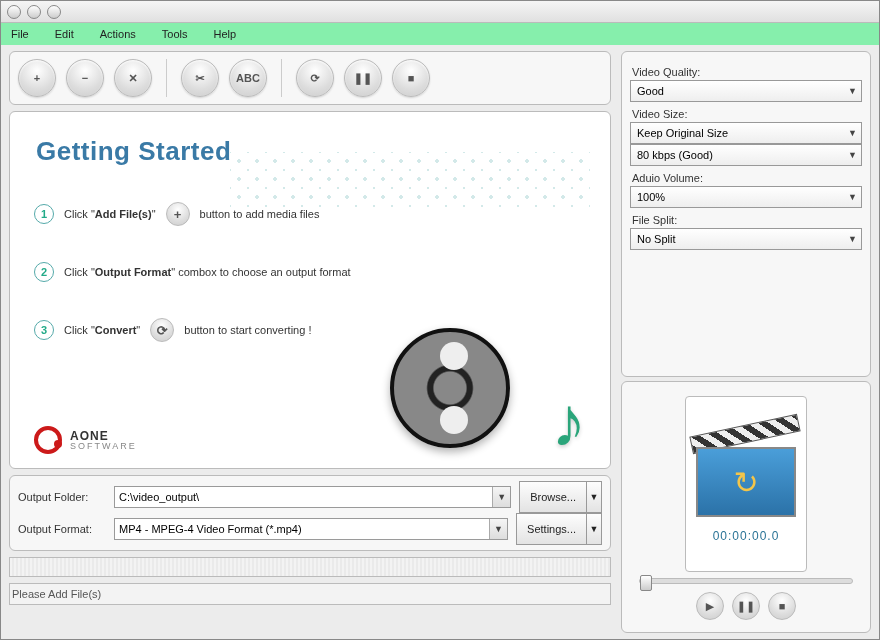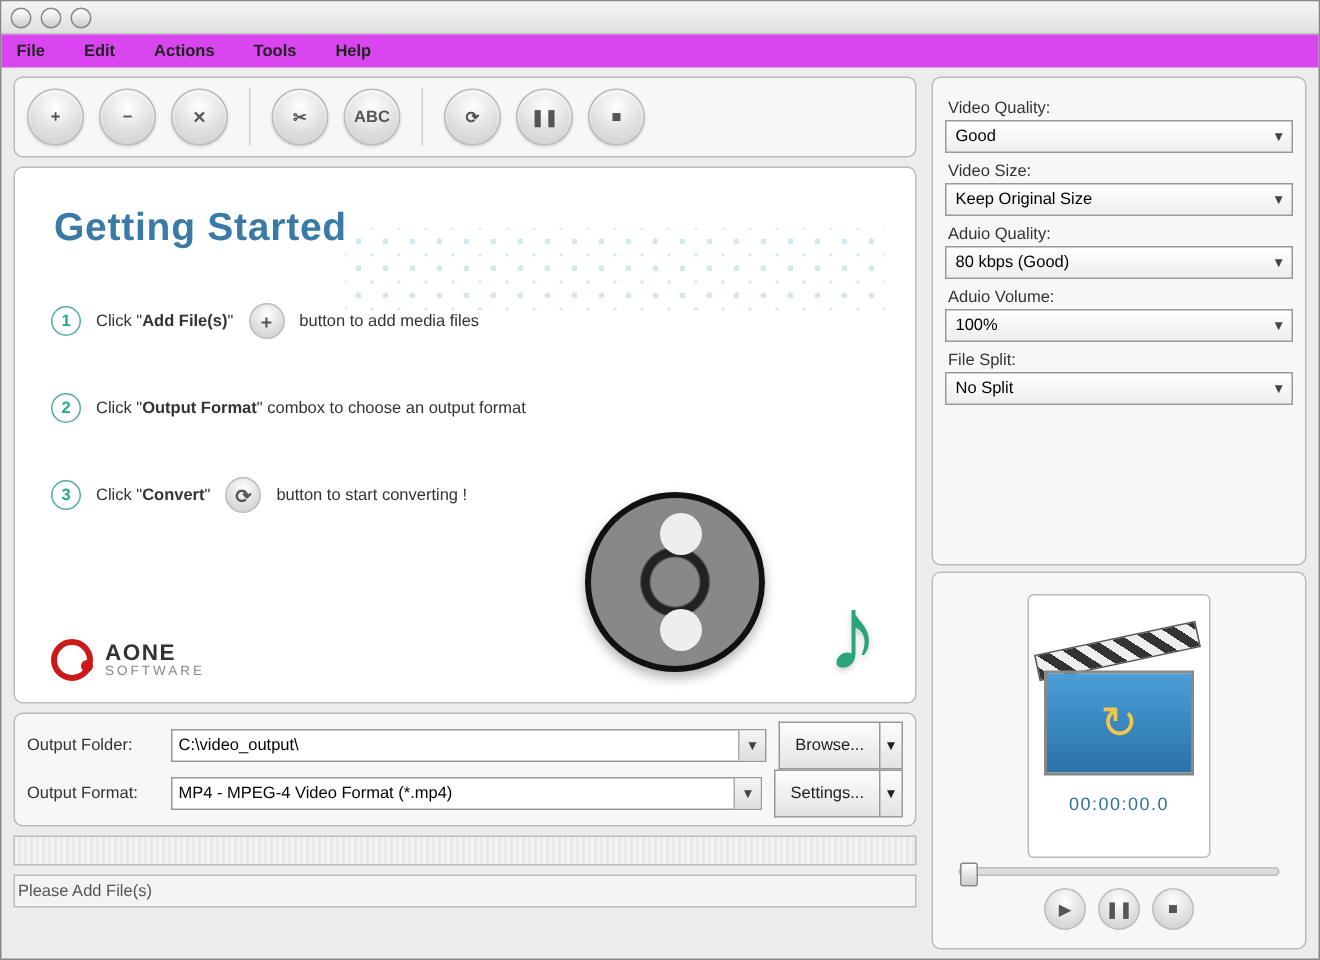--- a/index.html
+++ b/index.html
@@ -2,40 +2,40 @@
 <html><head>
 <meta charset="utf-8">
 <style>
   * { box-sizing: border-box; margin: 0; padding: 0; font-family: Tahoma, Arial, sans-serif; font-size: 11px; }
   body { background: #ececec; width: 880px; height: 640px; overflow: hidden; }
   .window { width: 880px; height: 640px; background: #ececec; border: 1px solid #888; }
   .titlebar { height: 22px; background: linear-gradient(#f5f5f5,#e0e0e0); border-bottom: 1px solid #bbb; display: flex; align-items: center; padding: 0 6px; font-size: 12px; color: #333; }
   .titlebar-title { flex: 1; font-weight: bold; }
   .titlebar-btns { display: flex; gap: 6px; }
   .tbtn { width: 14px; height: 14px; border: 1px solid #888; border-radius: 50%; background: linear-gradient(#fff,#ccc); }
-  .menubar { height: 22px; background: #d946ef; display: flex; align-items: center; padding: 0 10px; gap: 26px; color: #222; font-weight: bold; }
+  .menubar { height: 22px; background: #86efac; display: flex; align-items: center; padding: 0 10px; gap: 26px; color: #222; }
   .menubar span { cursor: default; }
   .body { display: flex; height: calc(100% - 44px); }
   .left { width: 616px; padding: 6px 6px 6px 8px; display: flex; flex-direction: column; gap: 6px; }
   .right { flex: 1; padding: 6px 8px 6px 4px; display: flex; flex-direction: column; gap: 4px; }
   .panel { background: #f7f7f7; border: 1px solid #bbb; border-radius: 6px; padding: 8px; }
   .toolbar { display: flex; align-items: center; gap: 10px; height: 54px; }
   .tbgbtn { width: 38px; height: 38px; border-radius: 50%; background: radial-gradient(circle at 50% 30%, #fff, #ddd 60%, #ccc); border: 1px solid #bbb; box-shadow: inset 0 1px 2px #fff, 0 1px 2px rgba(0,0,0,0.15); display:flex; align-items:center; justify-content:center; font-size:16px; color:#555; font-weight:bold; cursor:pointer; }
   .tbdiv { width: 1px; height: 38px; background: #ccc; margin: 0 4px; }
   .canvas { height: 358px; background: #fff; border: 1px solid #bbb; border-radius: 6px; position: relative; overflow: hidden; }
   .gstitle { position: absolute; top: 24px; left: 26px; font-size: 26px; font-weight: bold; color: #3a7aa6; letter-spacing: 0.5px; }
   .steps { position: absolute; top: 90px; left: 24px; width: 420px; display:flex; flex-direction:column; gap: 36px; }
   .step { display:flex; align-items:center; gap: 10px; font-size: 12px; color:#333; }
   .stepnum { width:20px; height:20px; border:1px solid #5aa; border-radius:50%; display:flex; align-items:center; justify-content:center; color:#2a8; font-weight:bold;}
   .step .mini { width:24px; height:24px; border-radius:50%; background:radial-gradient(circle at 50% 30%,#fff,#ddd 60%,#ccc); border:1px solid #bbb; display:inline-flex; align-items:center; justify-content:center; font-size:13px; color:#555; font-weight:bold;}
   .aone { position:absolute; left:24px; bottom:14px; display:flex; align-items:center; gap:8px; }
   .aone-ring { width:28px; height:28px; border:4px solid #cc1a1a; border-radius:50%; position:relative;}
   .aone-ring::after { content:""; position:absolute; width:8px; height:8px; background:#cc1a1a; border-radius:50%; right:-4px; top:10px; }
   .aone-text { line-height:1; }
-  .aone-text .b { font-size:15px; font-weight:bold; color:#333; letter-spacing:1px;}
+  .aone-text .b { font-size:12px; font-weight:bold; color:#333; letter-spacing:1px;}
   .aone-text .s { font-size:9px; color:#888; letter-spacing:2px;}
   .film { position:absolute; right:90px; bottom:10px; width:130px; height:130px; }
   .reel { width:120px; height:120px; background: radial-gradient(circle,#888 20%, #222 22%, #222 28%, #888 30%, #888 100%); border-radius:50%; border:4px solid #111; position:relative; box-shadow: 0 4px 8px rgba(0,0,0,0.3);}
   .reel::before,.reel::after{content:"";position:absolute;width:28px;height:28px;background:#eee;border-radius:50%;}
   .reel::before{top:10px;left:46px;} .reel::after{bottom:10px;left:46px;}
   .note { position:absolute; right:24px; bottom:6px; font-size:70px; color:#2aa57a; text-shadow:0 2px 4px rgba(0,0,0,0.2);}
   .outrow { display:flex; align-items:center; gap:8px; height:26px; }
   .outrow label { width: 88px; color:#333; }
   .combo { flex:1; height:22px; background:#fff; border:1px solid #9a9a9a; display:flex; align-items:center; padding:0 4px; position:relative;}
   .combo .arrow { position:absolute; right:0; top:0; width:18px; height:100%; background:linear-gradient(#f5f5f5,#ddd); border-left:1px solid #aaa; display:flex; align-items:center; justify-content:center; font-size:9px; color:#444;}
@@ -186,21 +186,20 @@
         <div class="rlabel">Video Quality:</div>
         <div class="select">
             <span>Good</span>
             <span class="arrow">▼</span>
           </div>
         <div class="rlabel">Video Size:</div>
         <div class="select">
             <span>Keep Original Size</span>
             <span class="arrow">▼</span>
           </div>
-        <div class="rlabel">Aduio Quality:</div>
         <div class="select">
             <span>80  kbps (Good)</span>
             <span class="arrow">▼</span>
           </div>
         <div class="rlabel">Aduio Volume:</div>
         <div class="select">
             <span>100%</span>
             <span class="arrow">▼</span>
           </div>
         <div class="rlabel">File Split:</div>

